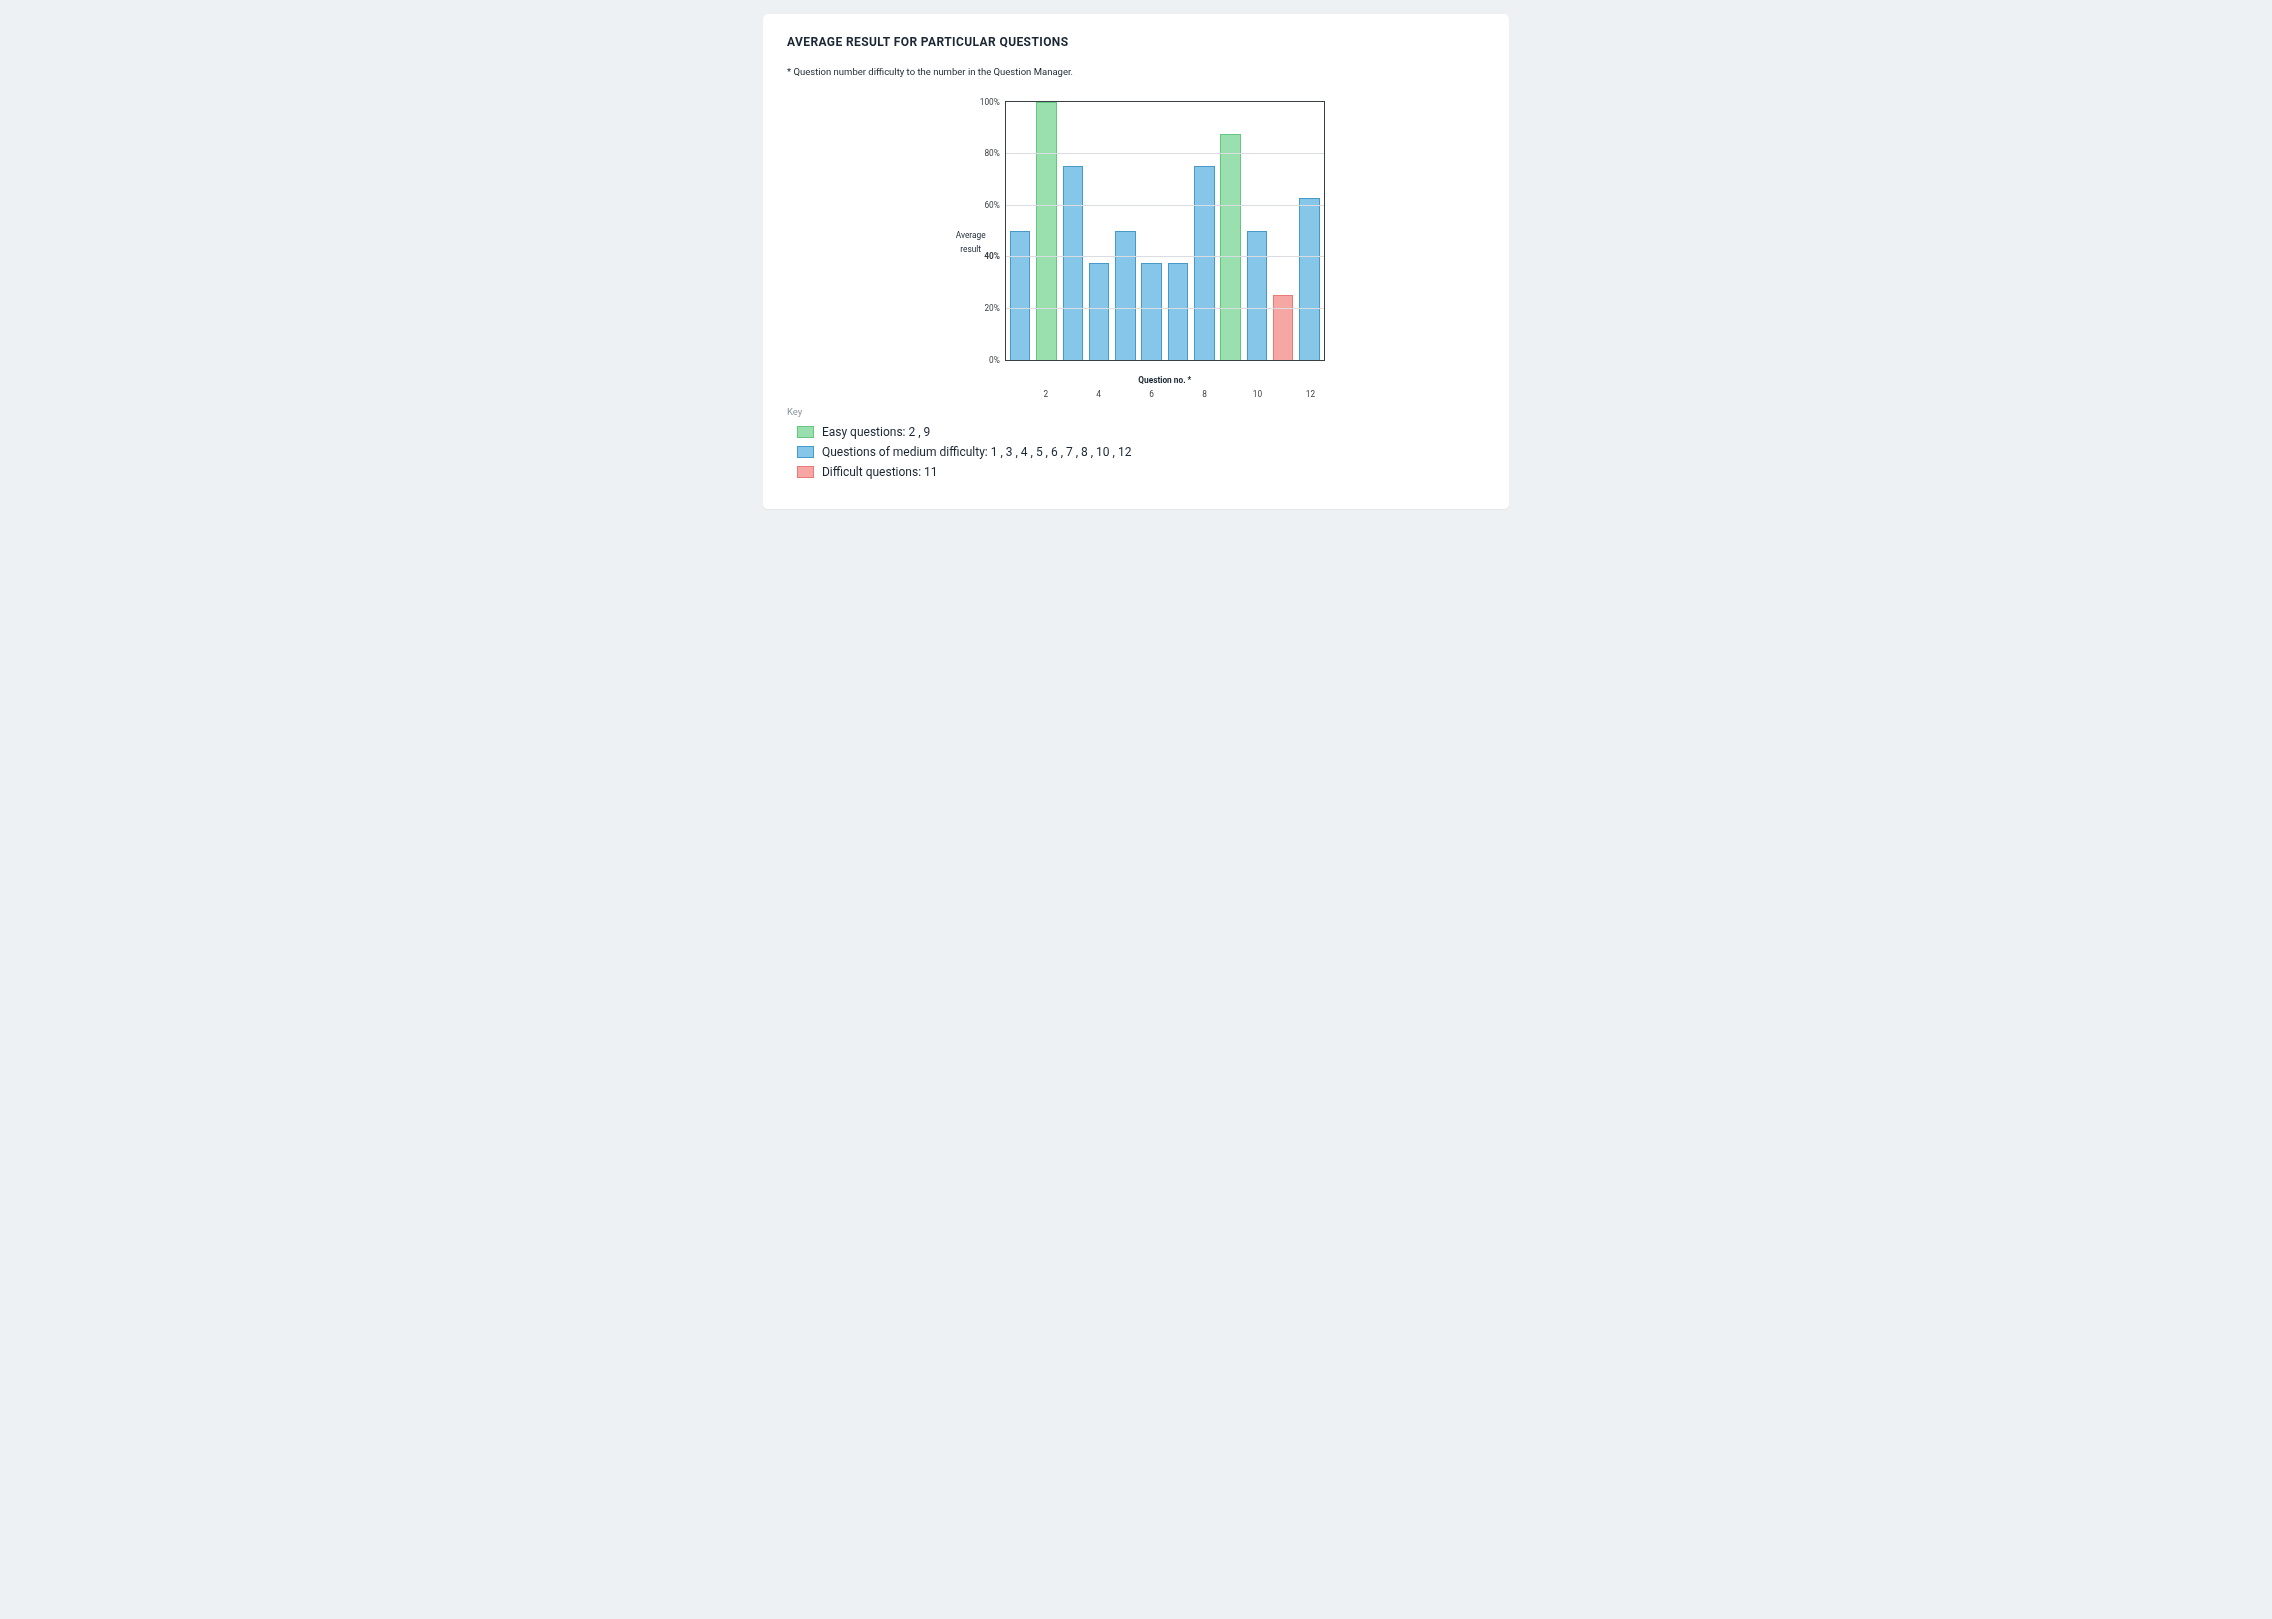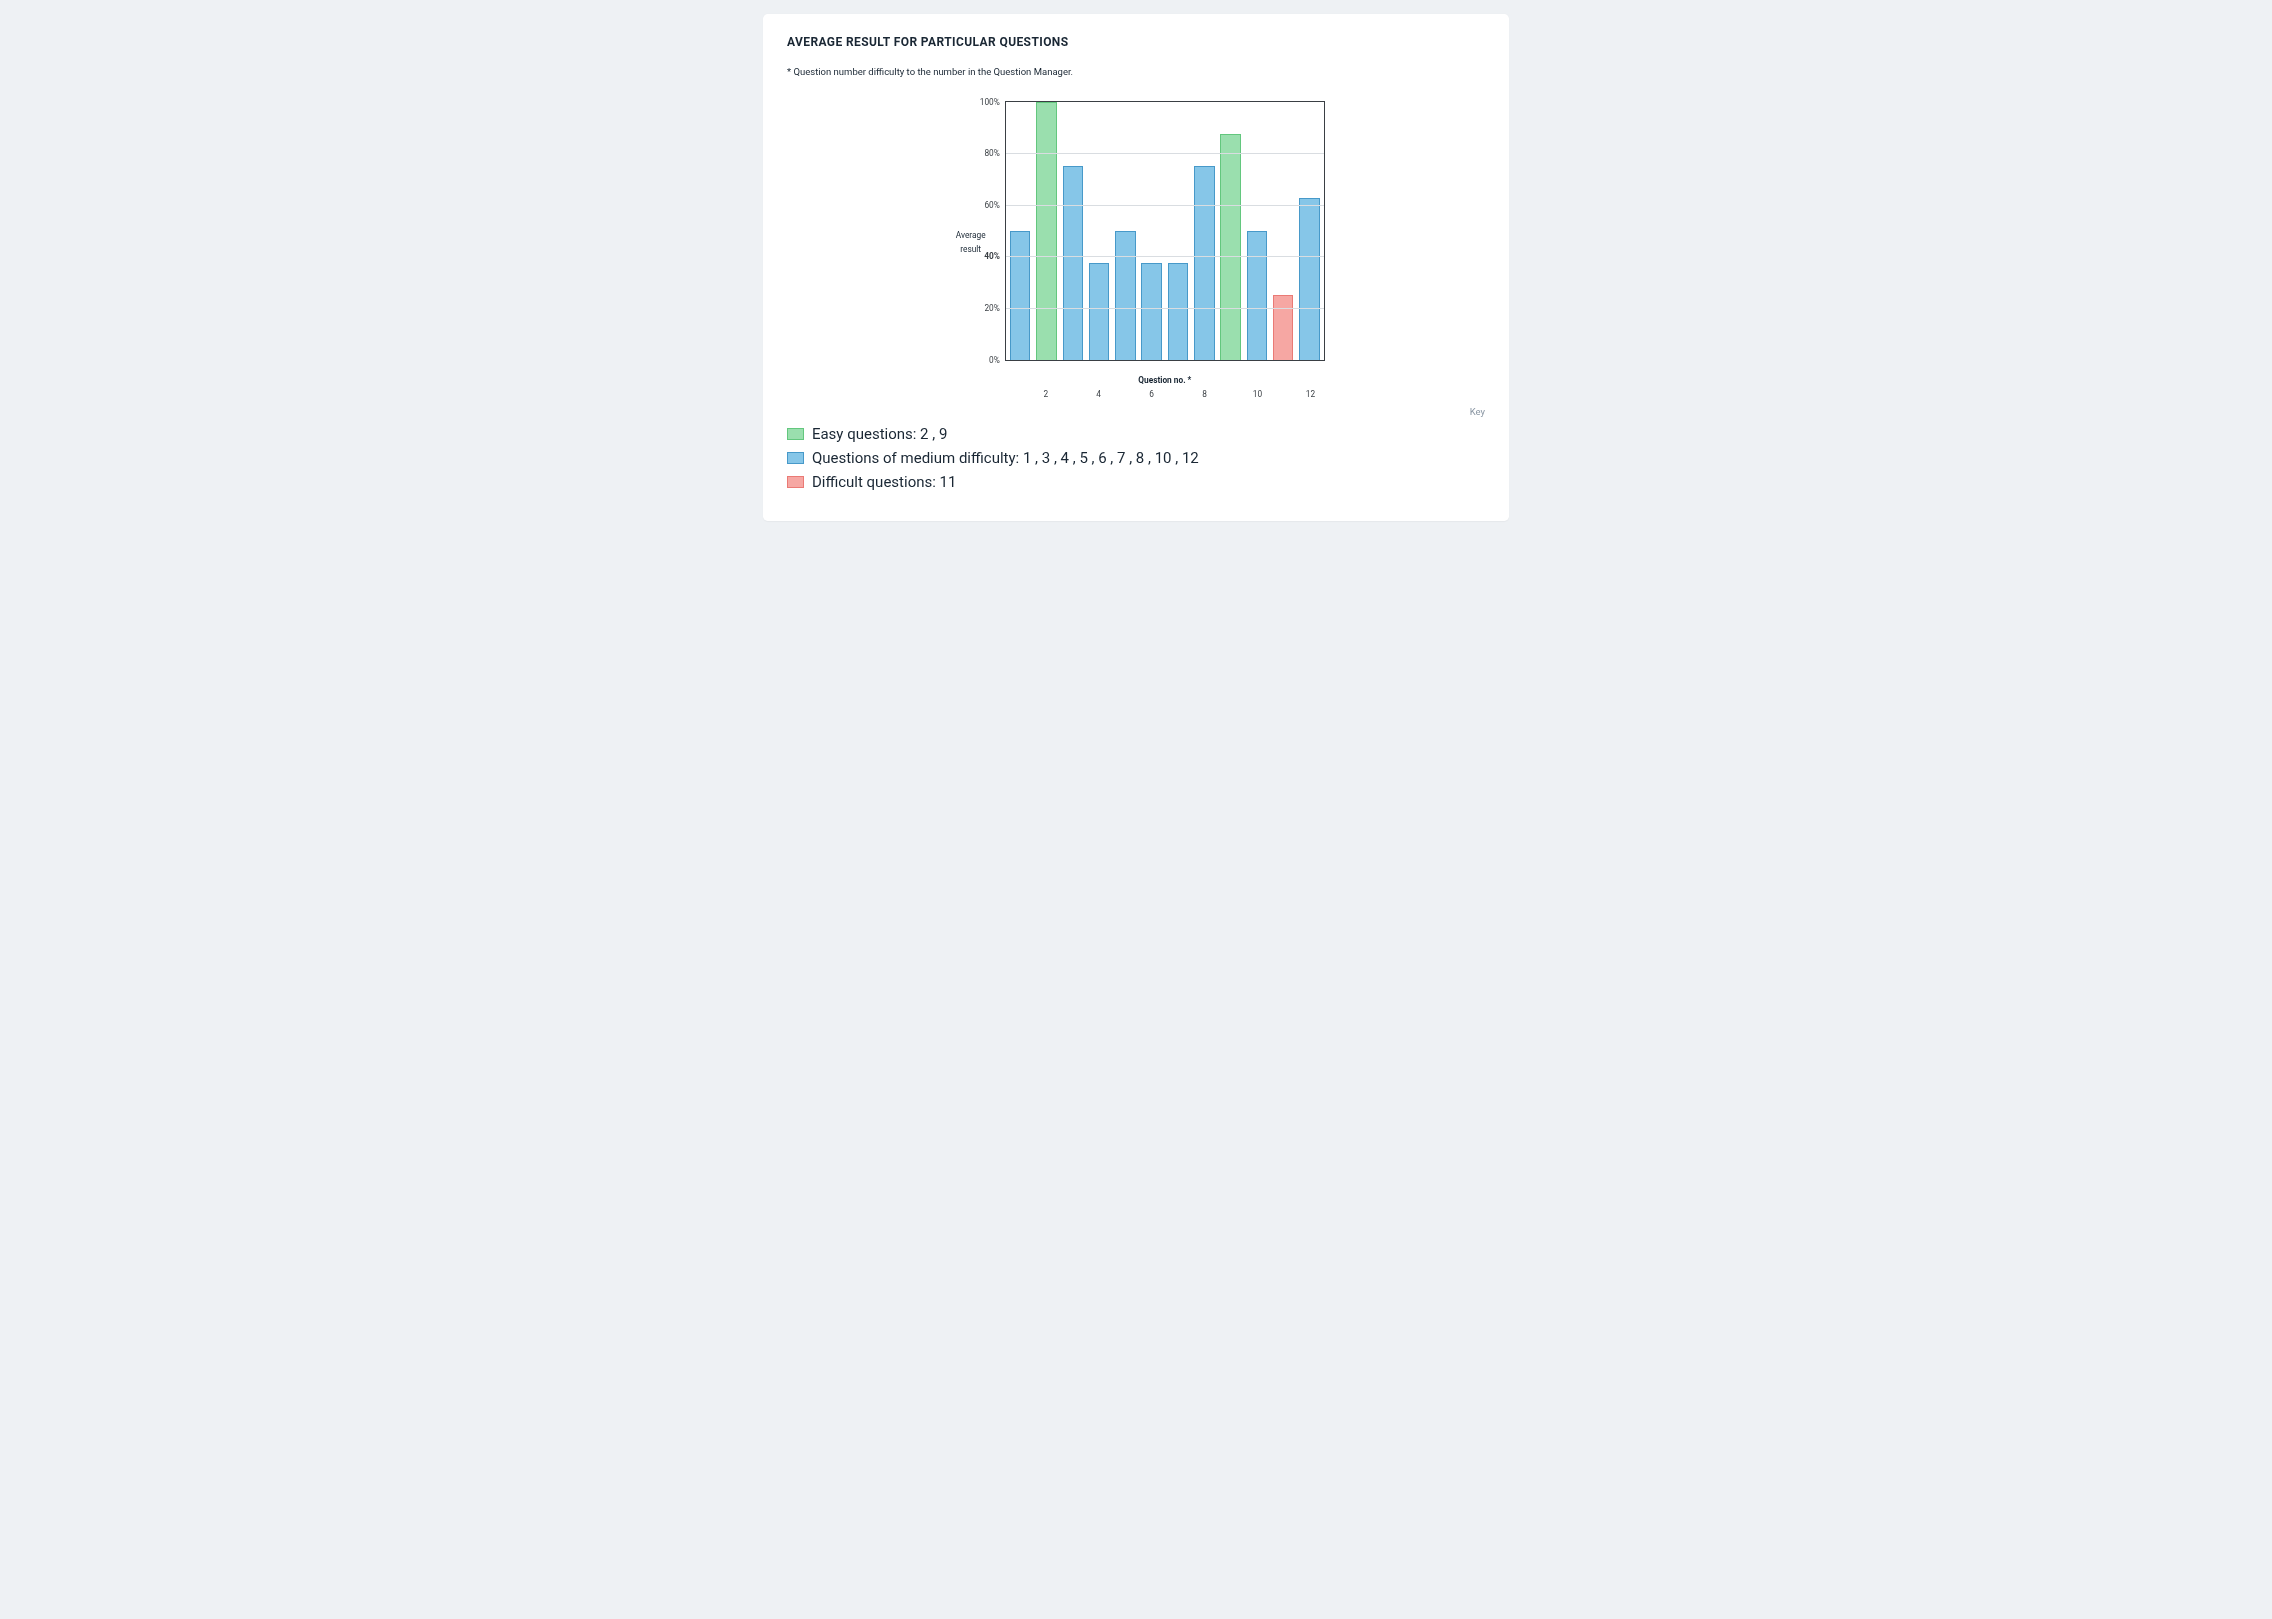--- a/index.html
+++ b/index.html
@@ -112,29 +112,29 @@
       margin-top: 14px;
       color: #1a2734;
     }
     .legend {
       margin-top: 14px;
     }
     .legend-title {
       font-size: 9.5px;
       color: #8a96a3;
       margin-bottom: 8.3px;
-      text-align: right;
     }
     .legend-item {
       display: flex;
       align-items: center;
       gap: 8.3px;
-      font-size: 15px;
+      font-size: 12px;
       color: #1a2734;
       margin-bottom: 6px;
+      margin-left: 10px;
     }
     .swatch {
       width: 16.6px;
       height: 12px;
       border: 0.9px solid;
       flex-shrink: 0;
     }
     .swatch.easy   { background: #9adfae; border-color: #63c77e; }
     .swatch.medium { background: #86c6e8; border-color: #4799c9; }
     .swatch.hard   { background: #f6a7a3; border-color: #ea7a75; }

